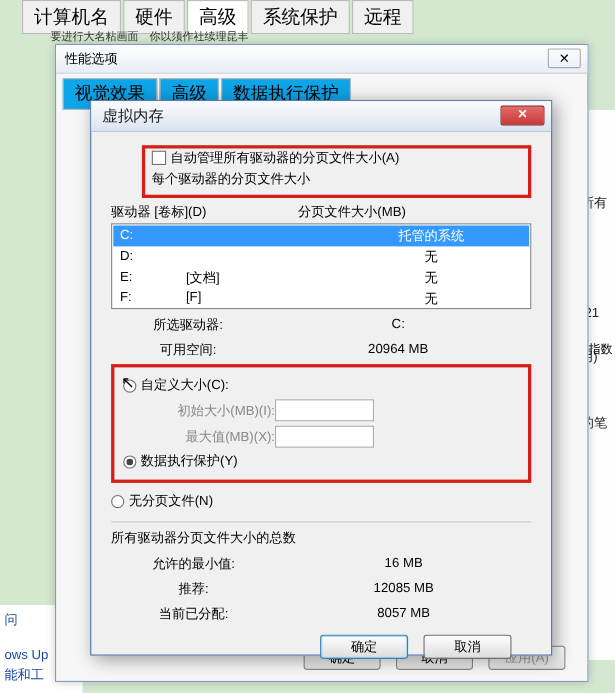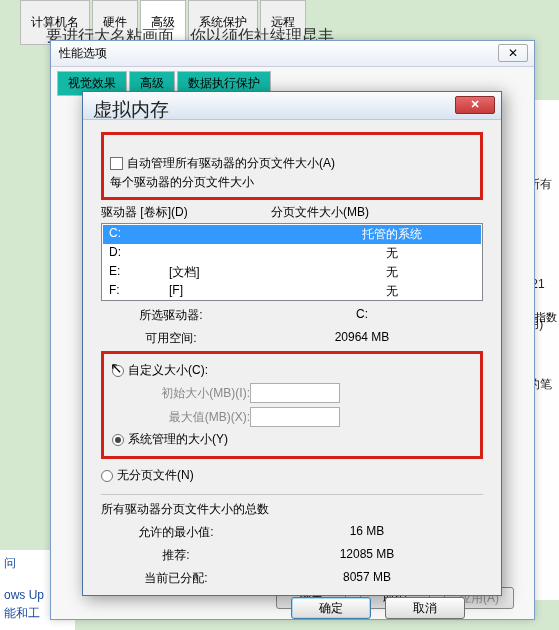--- a/index.html
+++ b/index.html
@@ -1,43 +1,43 @@
 <!DOCTYPE html>
 <html><head>
   <meta charset="utf-8">
   <style>
     * { box-sizing: border-box; margin: 0; padding: 0; font-family: "Microsoft YaHei", "SimSun", sans-serif; font-size: 12px; }
     body { width: 559px; height: 630px; background: #d4e8d0; position: relative; overflow: hidden; }
     
     
     .bg-tabs { position: absolute; top: 0; left: 20px; display: flex; gap: 2px; }
-    .bg-tab { background: #f0f0f0; border: 1px solid #bbb; padding: 13px 10px; font-size: 12px; }
+    .bg-tab { background: #f0f0f0; border: 1px solid #bbb; padding: 3px 10px; font-size: 17px; }
     .bg-tabs .active { background: #fff; }
     .bg-truncated-right { position: absolute; right: 0; top: 100px; width: 60px; height: 500px; background: #fefefe; border-left: 1px solid #ccc; padding: 4px; font-size: 11px; line-height: 20px; color: #222; overflow:hidden;}
     .bg-row { margin-top:70px;}
     
     
     .perf-window { position: absolute; top: 40px; left: 50px; width: 485px; height: 580px; background: #f7f7f7; border: 1px solid #7a9cc6; box-shadow: 0 0 8px rgba(0,0,0,0.2); }
     .perf-title { height: 26px; background: linear-gradient(#fefefe,#e8eef6); border-bottom:1px solid #ccd; padding:4px 8px; font-size:13px; position:relative;}
     .perf-close { position:absolute; right:6px; top:3px; width:30px; height:18px; border:1px solid #aaa; border-radius:2px; text-align:center; line-height:16px; }
     .perf-tabs { display:flex; gap:2px; margin:4px 6px 0 6px;}
-    .perf-tabs .ptab{ background:#14b8a6; border:1px solid #bbb; padding:3px 10px; font-size:12px;}
+    .perf-tabs .ptab{ background:#0ea5e9; border:1px solid #bbb; padding:3px 10px; font-size:16px;}
     .perf-btns { position:absolute; bottom:10px; right:20px; display:flex; gap:14px;}
     .perf-btn { width:70px; height:22px; border:1px solid #888; background:linear-gradient(#fefefe,#e2e2e2); border-radius:3px; text-align:center; line-height:20px; font-size:12px;}
     .perf-btn.disabled{ color:#999;}
     
     
     .vm-dialog { position: absolute; top: 91px; left: 82px; width: 420px; height: 505px; background: #f0f0f0; border: 1px solid #4a72a8;  box-shadow: 3px 3px 16px rgba(0,0,0,0.4);}
     .vm-titlebar { height: 28px; background: linear-gradient(#fbfbfd,#d9e4f1); border-bottom:1px solid #b9c8dd; position:relative; }
-    .vm-title { padding:5px 10px; font-size:19px; color:#222;}
+    .vm-title { padding:5px 10px; font-size:14px; color:#222;}
     .vm-close { position:absolute; right:6px; top:4px; width:40px; height:18px; background: linear-gradient(#e56a6a,#c83a3a); border:1px solid #8a2a2a; border-radius:2px; color:#fff; text-align:center; line-height:15px; font-weight:bold; font-size:11px;}
     .vm-body { padding: 12px 18px 10px 18px; }
     
     .highlight-red { border: 3px solid #d42018; }
-    .block-top { padding: 20px 8px 6px 6px; margin-bottom:4px;}
+    .block-top { padding: 0 8px 6px 6px; margin-bottom:4px;margin-left:28px;}
     .chk-row { display:flex; align-items:center; gap:4px;}
     .chk { width:13px; height:13px; border:1px solid #707070; background:#fff; }
     
     .label-line { margin-top:2px; }
     
     .list-headers { display:flex; margin-top:4px;}
     .lh-left{ width:170px;} .lh-right{flex:1;}
     .drive-list { border:1px solid #828790; background:#fff; height:78px; padding:1px; margin-top:2px; overflow:hidden; font-family: SimSun, monospace;}
     .drive-row { display:flex; padding:1px 6px;}
     .drive-row .dl{ width:40px;} .drive-row .dlabel{ width:100px;margin-left:20px;} .drive-row .dsize{flex:1; text-align:center; padding-left:40px;}
@@ -69,21 +69,21 @@
 </head>
 <body>
 
 <div class="bg-tabs">
   <div class="bg-tab">计算机名</div>
   <div class="bg-tab">硬件</div>
   <div class="bg-tab active">高级</div>
   <div class="bg-tab">系统保护</div>
   <div class="bg-tab">远程</div>
 </div>
-<div style="position:absolute; top:26px; left:46px; font-size:16px; color:#333;">要进行大名粘画面　你以须作社续理昆丰</div>
+<div style="position:absolute; top:26px; left:46px; font-size:10px; color:#333;">要进行大名粘画面　你以须作社续理昆丰</div>
 
 <div class="bg-truncated-right">
   <div class="bg-row">保留所有</div>
   <div style="margin-top:80px;">) i5-321</div>
   <div style="margin-top:20px;">B 可用)</div>
   <div style="margin-top:10px;"></div>
   <div style="margin-top:40px;">示器的笔或</div>
   <div style="margin-top:50px;">BKR</div>
   <div>BKR</div>
 </div>
@@ -173,21 +173,21 @@
       <div class="indent-field">
         <div class="fl">初始大小(MB)(I):</div>
         <div class="txt-input"></div>
       </div>
       <div class="indent-field">
         <div class="fl">最大值(MB)(X):</div>
         <div class="txt-input"></div>
       </div>
       <div class="radio-row">
         <div class="radio checked"></div>
-        <span>系统管理的大小(Y)</span>
+        <span>数据执行保护(Y)</span>
       </div>
     </div>
 
     <div style="display:flex; align-items:flex-start; margin-top:4px;">
       <div class="radio-row" style="flex:1;">
         <div class="radio"></div>
         <span>无分页文件(N)</span>
       </div>
     </div>
 

